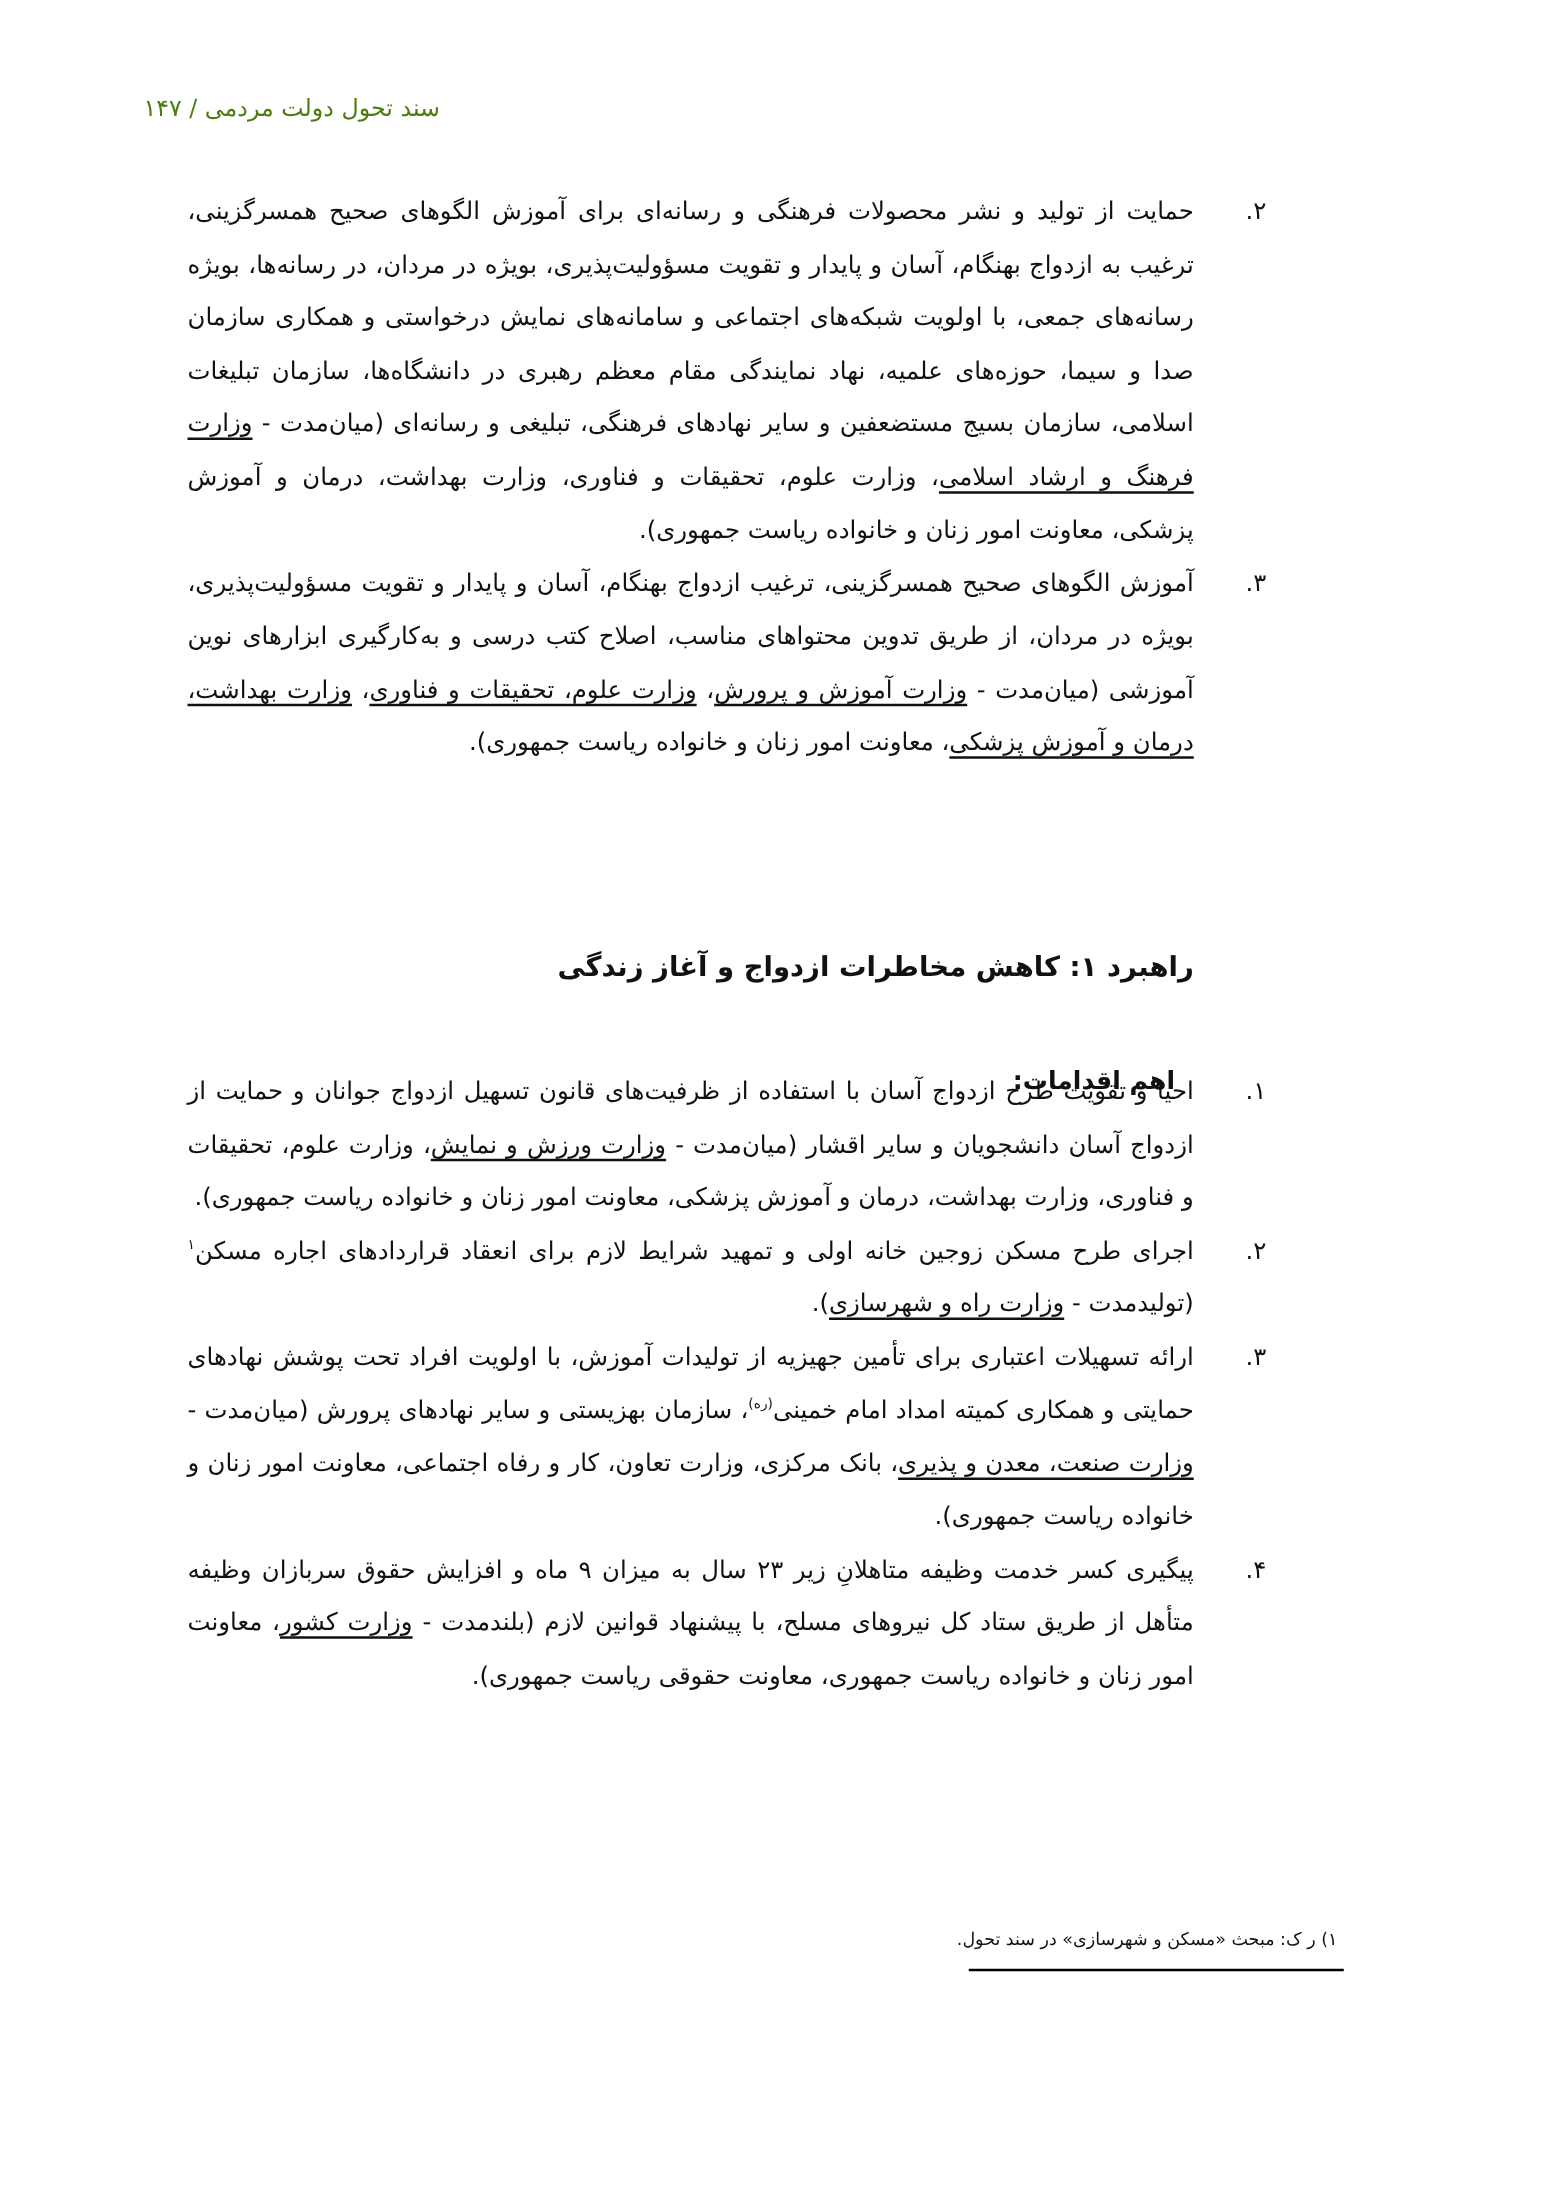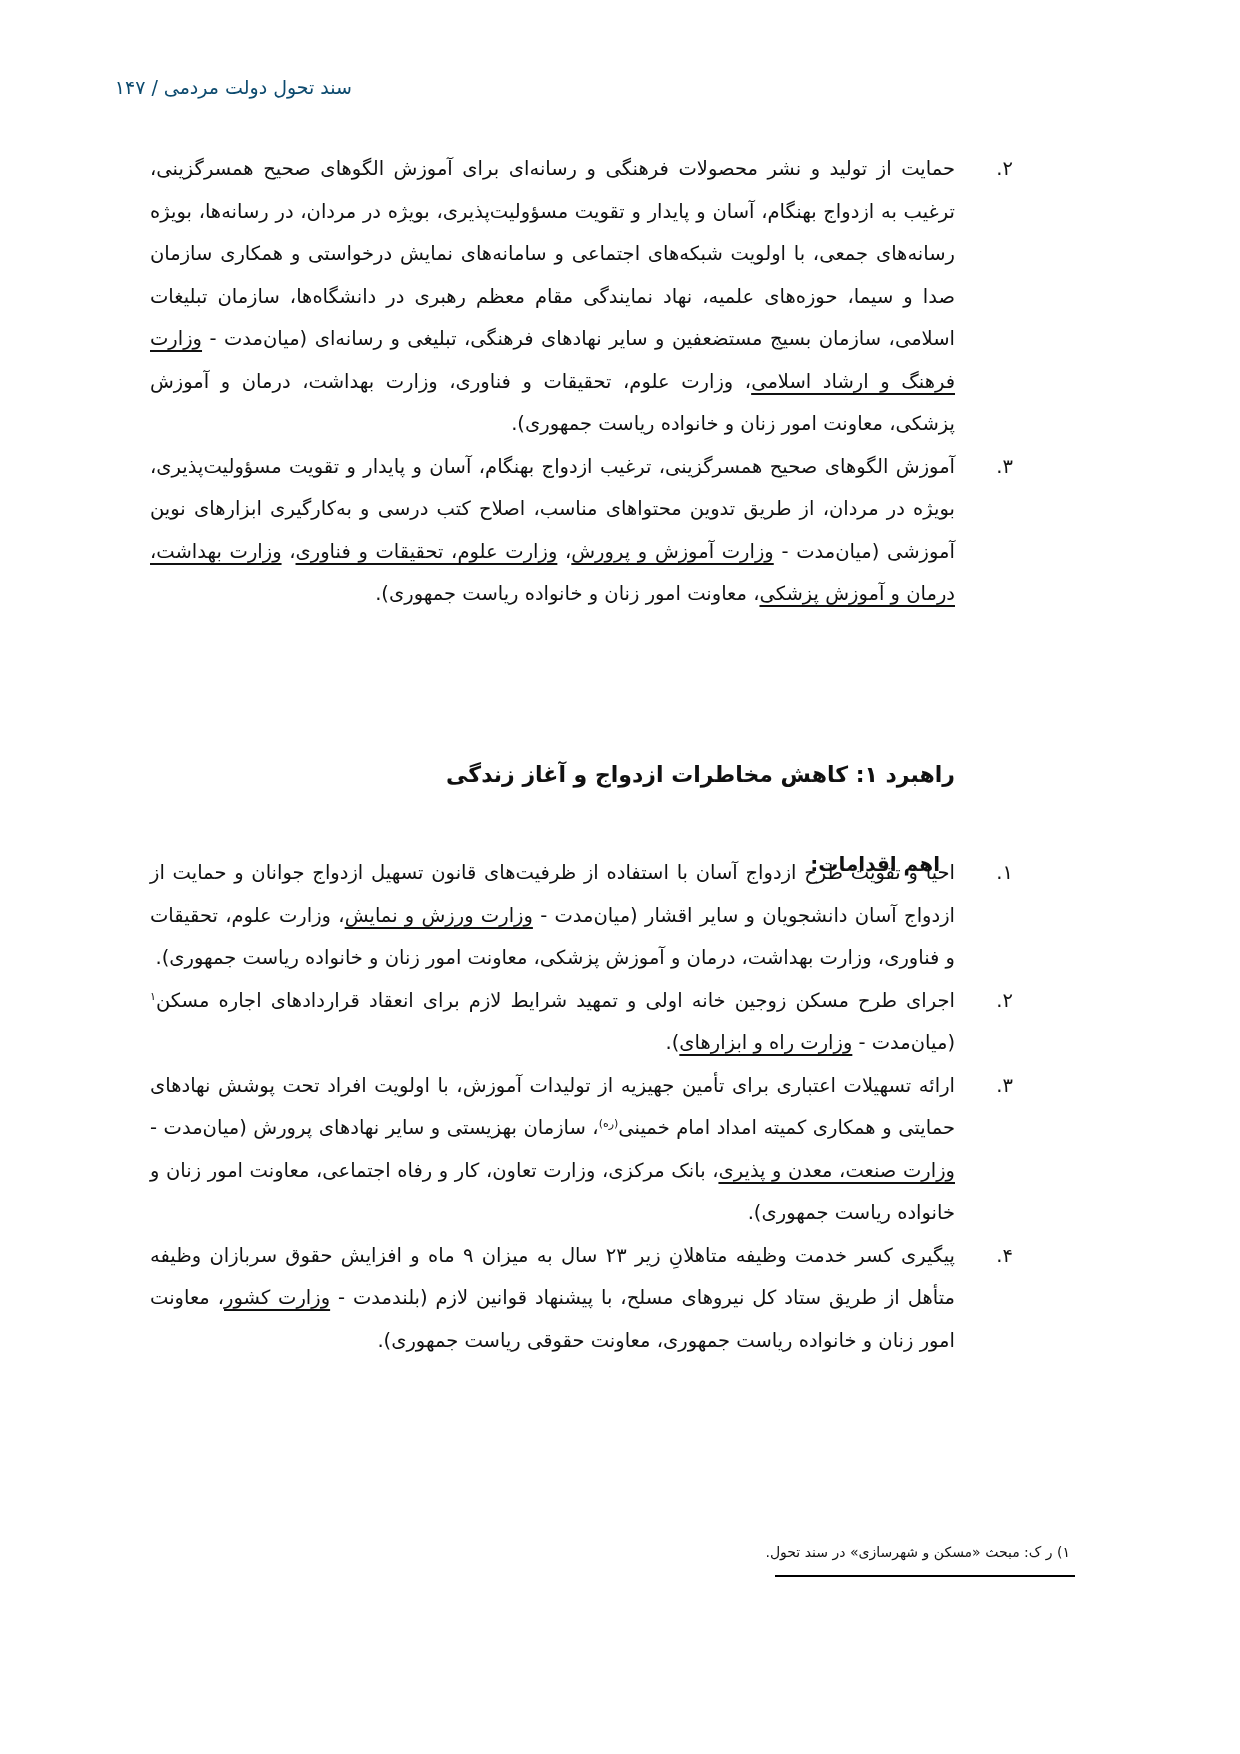--- a/index.html
+++ b/index.html
@@ -1,19 +1,19 @@
 <!DOCTYPE html>
 <html><head>
 <meta charset="utf-8">
 <style>
   html, body { margin:0; padding:0; background:#ffffff; }
   body { width:1240px; height:1754px; position:relative; overflow:hidden;
          font-family:"DejaVu Sans", sans-serif; color:#111; }
   .page { position:absolute; left:0; top:0; width:1240px; height:1754px; direction:rtl; }
-  .running-header { position:absolute; right:888px; top:76px; font-size:19px; color:#0c4a6e; white-space:nowrap; }
+  .running-header { position:absolute; right:888px; top:76px; font-size:19px; color:#4d7c0f; white-space:nowrap; }
   .content { position:absolute; left:150px; width:805px; }
   .item { position:relative; padding-right:0; font-size:19.5px; line-height:42.5px; text-align:justify; text-align-last:right; }
   .item .num { position:absolute; right:-58px; top:0; width:40px; text-align:right; }
   .item .body { display:block; }
   u { text-decoration:underline; text-underline-offset:5px; text-decoration-thickness:1.5px; }
   .sup { font-size:11px; vertical-align:super; line-height:0; }
   .heading1 { position:absolute; right:260px; font-size:22px; font-weight:bold; white-space:nowrap; }
   .heading2 { position:absolute; right:285px; font-size:22px; font-weight:bold; white-space:nowrap;text-align:right; }
   .heading3 { position:absolute; right:300px; font-size:20px; font-weight:bold; white-space:nowrap; }
   .fn-rule { position:absolute; left:775px; top:1575px; width:300px; height:2px; background:#000; }
@@ -39,21 +39,21 @@
   <div class="heading2" style="top:762px;">راهبرد ۱: کاهش مخاطرات ازدواج و آغاز زندگی</div>
   <div class="heading3" style="top:808px;margin-top:44px;">اهم اقدامات:</div>
 
   <div class="content" style="top:852px;">
     <div class="item">
       <span class="num">۱.</span>
       <span class="body"><span>احیا و تقویت طرح ازدواج آسان با استفاده از ظرفیت‌های قانون تسهیل ازدواج جوانان و حمایت از ازدواج آسان دانشجویان و سایر اقشار (میان‌مدت - </span><u>وزارت ورزش و نمایش</u><span>، وزارت علوم، تحقیقات و فناوری، وزارت بهداشت، درمان و آموزش پزشکی، معاونت امور زنان و خانواده ریاست جمهوری).</span></span>
     </div>
     <div class="item">
       <span class="num">۲.</span>
-      <span class="body"><span>اجرای طرح مسکن زوجین خانه اولی و تمهید شرایط لازم برای انعقاد قراردادهای اجاره مسکن</span><span class="sup">۱</span><span> (میان‌مدت - </span><u>وزارت راه و ابزارهای</u><span>).</span></span>
+      <span class="body"><span>اجرای طرح مسکن زوجین خانه اولی و تمهید شرایط لازم برای انعقاد قراردادهای اجاره مسکن</span><span class="sup">۱</span><span> (تولید‌مدت - </span><u>وزارت راه و شهرسازی</u><span>).</span></span>
     </div>
     <div class="item">
       <span class="num">۳.</span>
       <span class="body"><span>ارائه تسهیلات اعتباری برای تأمین جهیزیه از تولیدات آموزش، با اولویت افراد تحت پوشش نهادهای حمایتی و همکاری کمیته امداد امام خمینی</span><span class="sup">(ره)</span><span>، سازمان بهزیستی و سایر نهادهای پرورش (میان‌مدت - </span><u>وزارت صنعت، معدن و پذیری</u><span>، بانک مرکزی، وزارت تعاون، کار و رفاه اجتماعی، معاونت امور زنان و خانواده ریاست جمهوری).</span></span>
     </div>
     <div class="item">
       <span class="num">۴.</span>
       <span class="body"><span>پیگیری کسر خدمت وظیفه متاهلانِ زیر ۲۳ سال به میزان ۹ ماه و افزایش حقوق سربازان وظیفه متأهل از طریق ستاد کل نیروهای مسلح، با پیشنهاد قوانین لازم (بلندمدت - </span><u>وزارت کشور</u><span>، معاونت امور زنان و خانواده ریاست جمهوری، معاونت حقوقی ریاست جمهوری).</span></span>
     </div>
   </div>

